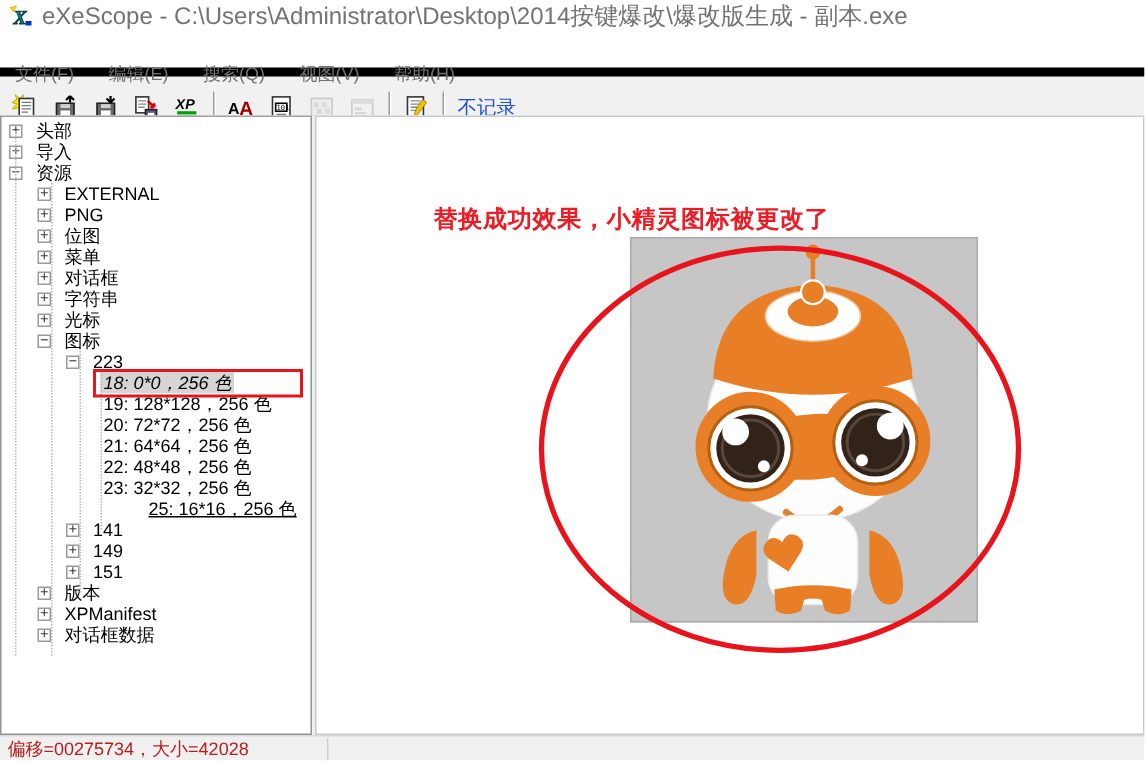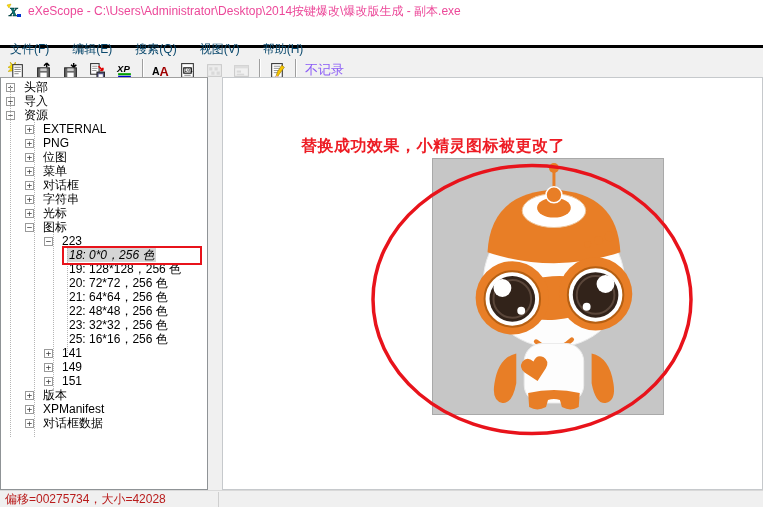--- a/index.html
+++ b/index.html
@@ -3,40 +3,40 @@
 <meta charset="utf-8">
 <style>
   * { margin:0; padding:0; box-sizing:border-box; }
   html,body { width:763px; height:507px; overflow:hidden;
     font-family:"Liberation Sans","DejaVu Sans",sans-serif; background:#fff; }
   .window { position:relative; width:763px; height:507px; background:#fff; }
 
   
   .titlebar { height:22px; background:#fff; display:flex; align-items:center; padding-left:6px; }
   .titlebar .appicon { width:16px; height:16px; margin-right:6px; }
-  .titlebar .title { font-size:12px; color:#ec4899; white-space:nowrap; }
+  .titlebar .title { font-size:16px; color:#737373; white-space:nowrap; }
 
   
   .menubar { height:23px; background:#fff; display:flex; align-items:center; padding-left:6px; }
-  .menubar .mitem { font-size:12px; color:#0c4a6e; margin-right:15px; padding:2px 4px; cursor:default;margin-top:31px; }
-
-  
-  .toolbar { height:48px; background:#f1f1f1; border-top:3px solid #000000;
+  .menubar .mitem { font-size:12px; color:#737373; margin-right:15px; padding:2px 4px; cursor:default;margin-top:31px; }
+
+  
+  .toolbar { height:48px; background:#f1f1f1; border-top:6px solid #000000;
              border-bottom:1px solid #e2e2e2; display:flex; align-items:center; padding-left:5px; }
   .tbtn { width:22px; height:22px; margin-right:5px; display:flex; align-items:center; justify-content:center; }
   .tbtn svg { width:17px; height:17px; }
   .tsep { width:2px; height:22px; margin:0 5px 0 2px;
           border-left:1px solid #9f9f9f; border-right:1px solid #fff; }
-  .trecord { font-size:13px; color:#8b5cf6; margin-left:3px; white-space:nowrap;text-align:right; }
+  .trecord { font-size:13px; color:#1d4ed8; margin-left:3px; white-space:nowrap;text-align:right; }
 
   
   .main { position:absolute; top:77px; left:0; right:0; height:413px; background:#f0f0f0; display:flex; }
   .treepanel { position:relative; width:208px; height:413px; background:#fff;
                border:1px solid #8f9396; border-top-color:#a0a0a0; overflow:hidden; }
-  .contentpanel { position:relative; margin-left:14px; flex:1; height:413px; background:#fff;
+  .contentpanel { position:relative; margin-left:2px; flex:1; height:413px; background:#fff;
                   border:1px solid #c6c9cc; overflow:hidden; }
 
   
   .trow { position:relative; height:14px; display:flex; align-items:center; font-size:12px; color:#000; white-space:nowrap; }
   .tbox { width:9px; height:9px; border:1px solid #9a9a9a; background:#fff; color:#3c3c3c;
           font-size:9px; line-height:7px; text-align:center; flex:0 0 9px;
           font-family:"DejaVu Sans Mono",monospace; margin-right:7px; }
   .tlabel { padding:0 2px; line-height:14px; }
   .tlabel.sel { background:#d5d5d5; }
   .spine { position:absolute; width:0; border-left:1px dotted #b5b5b5; }
@@ -227,21 +227,21 @@
           <div class="trow">
             <span class="tlabel" style="margin-left: 66px;">21: 64*64，256 色</span>
           </div>
           <div class="trow">
             <span class="tlabel" style="margin-left: 66px;">22: 48*48，256 色</span>
           </div>
           <div class="trow">
             <span class="tlabel" style="margin-left: 66px;">23: 32*32，256 色</span>
           </div>
           <div class="trow">
-            <span class="tlabel" style="margin-left: 66px;">25: 16*16，256 色</span>
+            <span class="tlabel" style="margin-left: 96px; text-decoration: underline;">25: 16*16，256 色</span>
           </div>
           <div class="trow">
             <span class="tbox" style="margin-left: 43px;">+</span>
             <span class="tlabel">141</span>
           </div>
           <div class="trow">
             <span class="tbox" style="margin-left: 43px;">+</span>
             <span class="tlabel">149</span>
           </div>
           <div class="trow">

